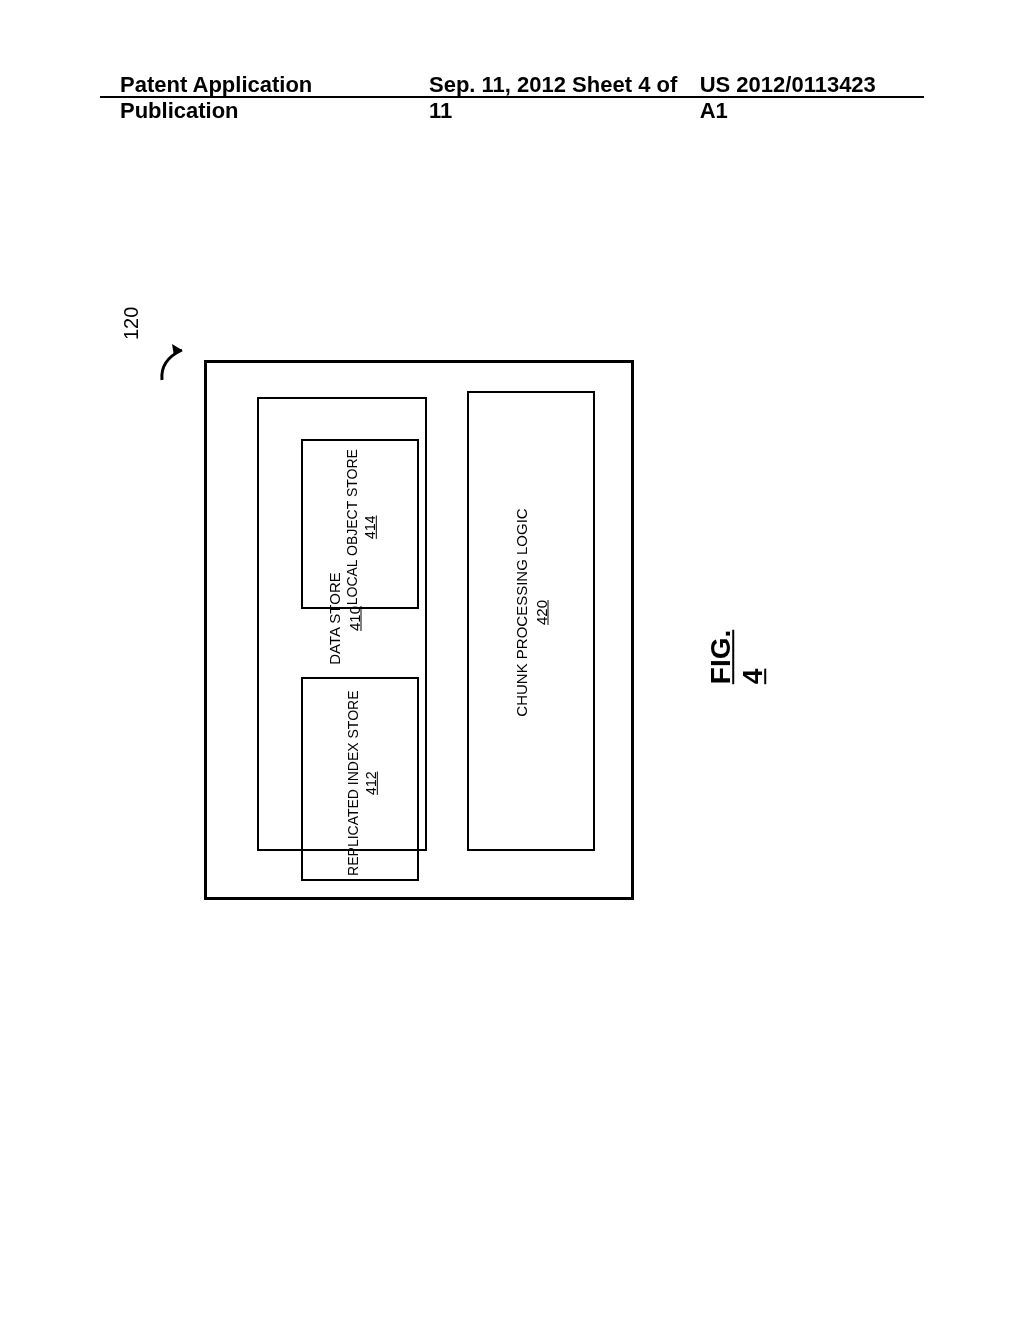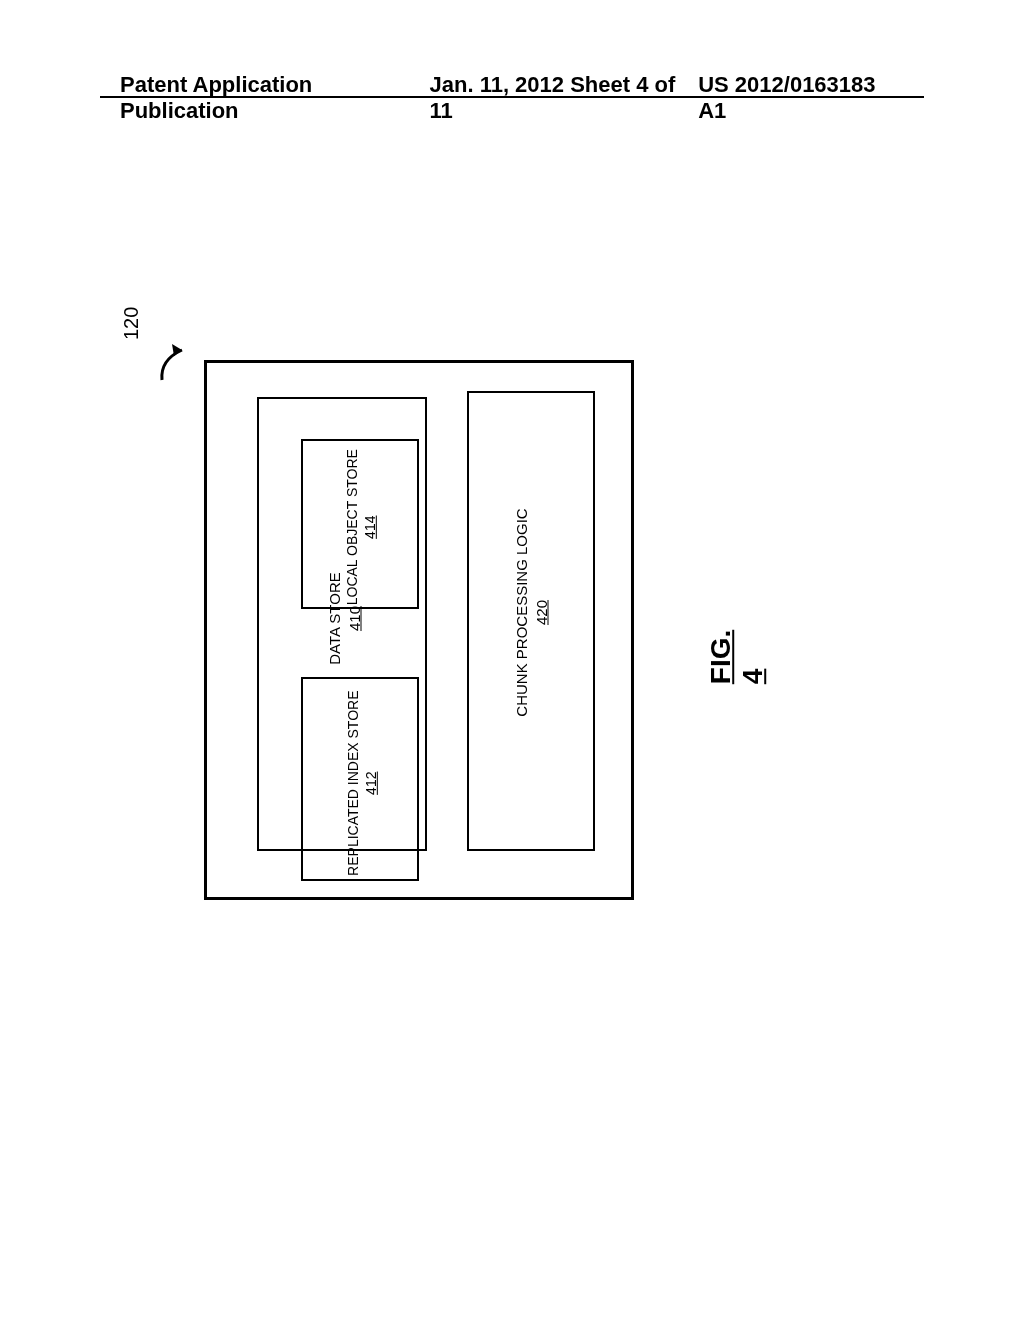--- a/index.html
+++ b/index.html
@@ -160,22 +160,22 @@
     }
     .underline {
       text-decoration: underline;
     }
   </style>
 </head>
 <body>
 
 <div class="header">
   <span class="header-left">Patent Application Publication</span>
-  <span class="header-center">Jan. 11, 2012  Sheet 4 of 11</span>
-  <span class="header-right">US 2012/0163183 A1</span>
+  <span class="header-center">Sep. 11, 2012  Sheet 4 of 11</span>
+  <span class="header-right">US 2012/0113423 A1</span>
 </div>
 <div class="header-line"></div>
 
 <div class="figure-area">
   <div class="ref-label">120</div>
   <svg class="arrow-curve" viewBox="0 0 60 40">
     <path d="M 8 38 Q 6 18 28 8" stroke="#000" stroke-width="3" fill="none"></path>
     <path d="M 28 8 L 18 2 L 20 14 Z" fill="#000"></path>
   </svg>
 

